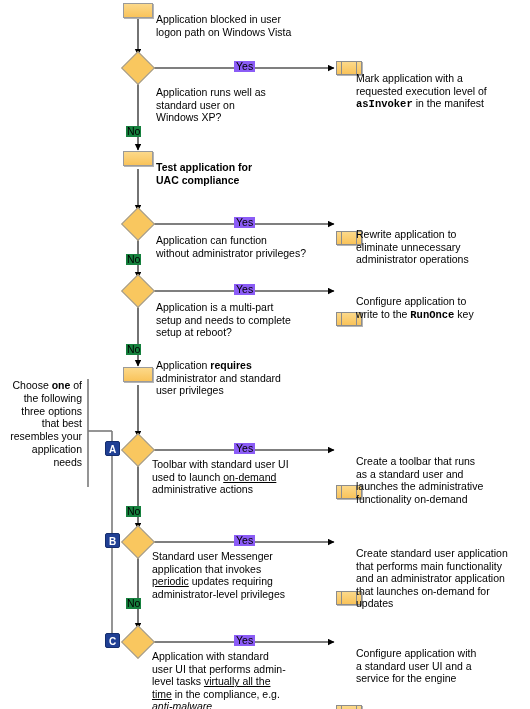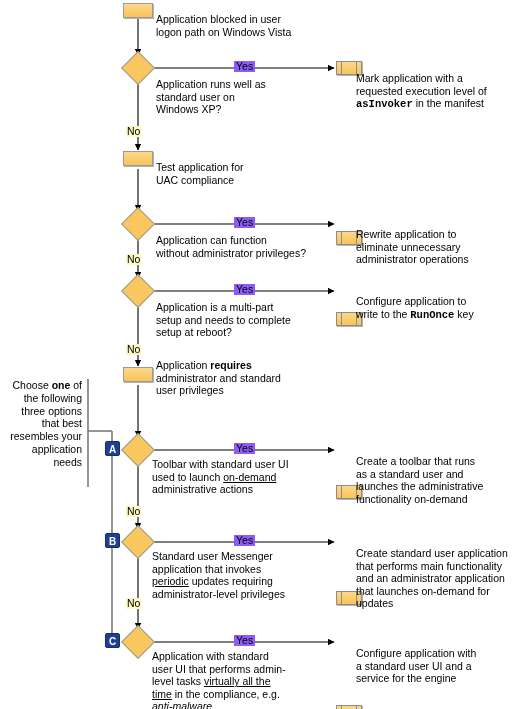--- a/index.html
+++ b/index.html
@@ -89,21 +89,21 @@
     position: absolute;
     font-size: 10.5px;
     line-height: 11px;
     background: #8b5cf6;
     padding: 0 2px;
   }
   .no {
     position: absolute;
     font-size: 10.5px;
     line-height: 11px;
-    background: #fef9c3;
+    background: #15803d;
     padding: 0 1px;
   }
   
   .badge {
     position: absolute;
     width: 15px;
     height: 15px;
     background: #1f3f94;
     border: 1px solid #142d6d;
     border-radius: 2px;
@@ -169,32 +169,32 @@
   </svg>
 
   <div class="node proc" style="left:123px; top:3px;"></div>
   <div class="txt" style="left:156px; top:13px; width:175px;">Application blocked in user
 logon path on Windows Vista</div>
 
   <div class="diamond-wrap" style="left:126px; top:56px;">
     <div class="diamond"></div>
   </div>
   <div class="yes" style="left:234px; top:61px;">Yes</div>
-  <div class="txt" style="left:156px; top:78px; width:180px;">Application runs well as
+  <div class="txt" style="left:156px; top:86px; width:180px;">Application runs well as
 standard user on
 Windows XP?</div>
   <div class="no" style="left:126px; top:126px;">No</div>
 
   <div class="node predef" style="left:336px; top:61px;"></div>
   <div class="txt" style="left:356px; top:72px; width:174px;"><span>Mark application with a
 requested execution level of
 </span><span class="mono">asInvoker</span><span> in the manifest</span></div>
 
   <div class="node proc" style="left:123px; top:151px;"></div>
-  <div class="txt" style="left:156px; top:161px; width:175px;">Test application for
+  <div class="txt" style="left:156px; top:161px; width:175px;font-weight:bold;">Test application for
 UAC compliance</div>
 
   <div class="diamond-wrap" style="left:126px; top:212px;">
     <div class="diamond"></div>
   </div>
   <div class="yes" style="left:234px; top:217px;">Yes</div>
   <div class="txt" style="left:156px; top:234px; width:185px;">Application can function
 without administrator privileges?</div>
   <div class="no" style="left:126px; top:254px;">No</div>
 

